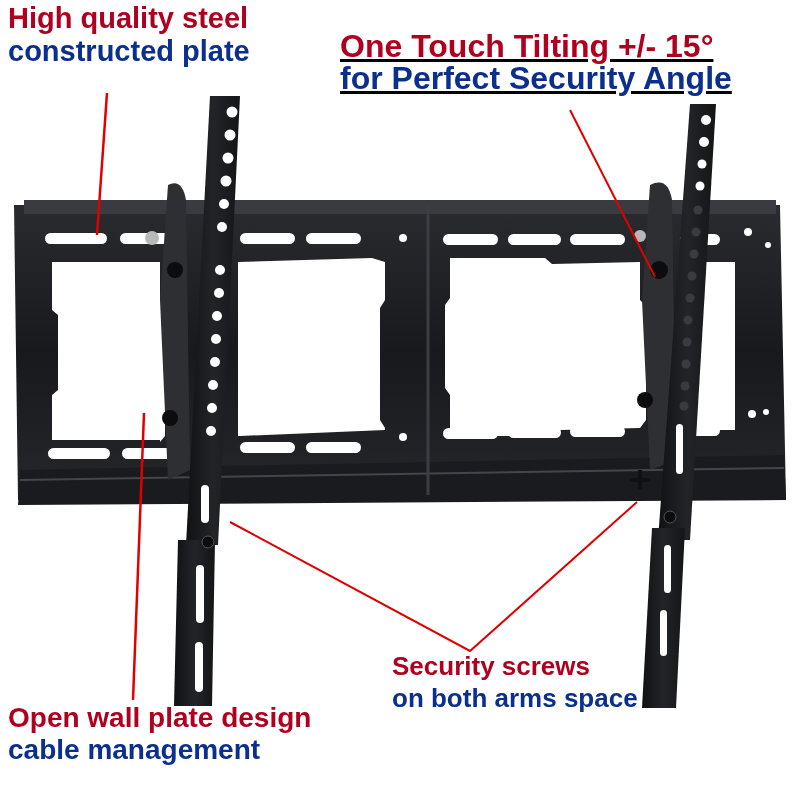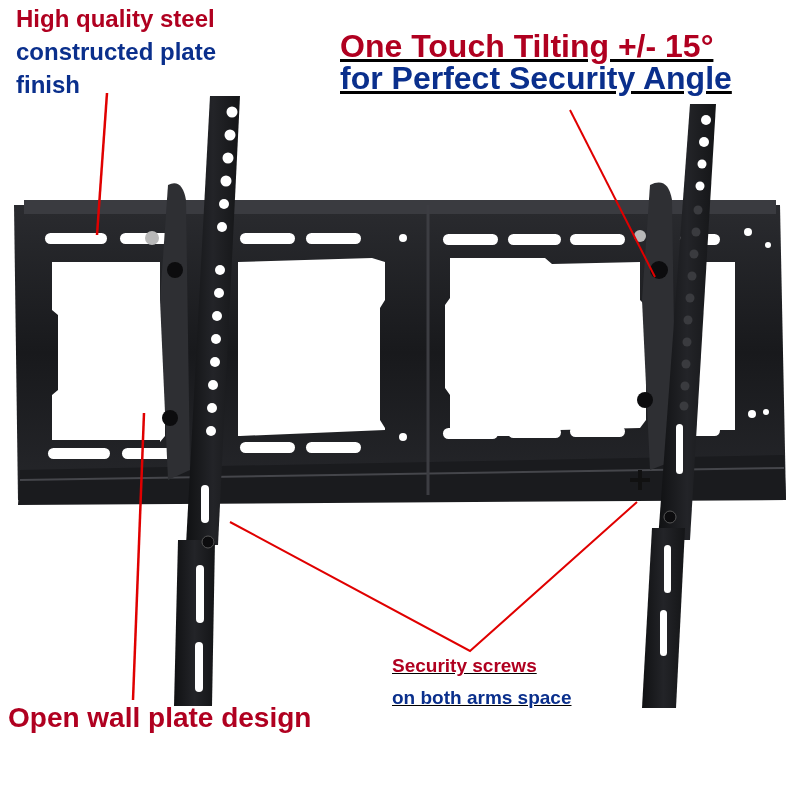--- a/index.html
+++ b/index.html
@@ -8,24 +8,24 @@
       background: #ffffff;
       font-family: "Liberation Sans", "DejaVu Sans", sans-serif;
     }
     .caption {
       position: absolute; font-weight: bold; line-height: 1.08;
       letter-spacing: 0px; white-space: nowrap; z-index: 5;
     }
     .caption .line { display: block; }
     .red { color: #b00020; }
     .blue { color: #0a2f8c; }
-    #cap-steel { left: 16px; top: 2px; font-size: 24px; line-height: 33px; }
+    #cap-steel { left: 8px; top: 2px; font-size: 29px; line-height: 33px; }
     #cap-tilt { left: 340px; top: 30px; font-size: 32px; line-height: 32px; text-decoration: underline; }
     #cap-open { left: 8px; top: 702px; font-size: 28px; line-height: 32px; }
-    #cap-security { left: 392px; top: 650px; font-size: 19px; line-height: 32px; text-decoration: underline; }
+    #cap-security { left: 392px; top: 650px; font-size: 26px; line-height: 32px; }
     svg.mount { position: absolute; left: 0; top: 0; z-index: 2; }
     svg.leaders { position: absolute; left: 0; top: 0; z-index: 6; pointer-events: none; }
   </style>
 </head>
 <body>
 
 <svg class="mount" width="800" height="800" viewBox="0 0 800 800">
   <defs>
     <linearGradient id="plateGrad" x1="0" y1="0" x2="0" y2="1">
       <stop offset="0" stop-color="#2a2b2f"></stop>
@@ -157,28 +157,28 @@
 <svg class="leaders" width="800" height="800" viewBox="0 0 800 800">
   <line x1="107" y1="93" x2="97" y2="235" stroke="#e00000" stroke-width="2.5"></line>
   <line x1="570" y1="110" x2="655" y2="277" stroke="#e00000" stroke-width="2"></line>
   <line x1="144" y1="413" x2="133" y2="700" stroke="#e00000" stroke-width="2.5"></line>
   <polyline points="230,522 470,651 637,502" fill="none" stroke="#e00000" stroke-width="2"></polyline>
 </svg>
 
 <div class="caption" id="cap-steel">
   <span class="line red">High quality steel</span>
   <span class="line blue">constructed plate</span>
-  <span class="line blue">finish</span>
 </div>
 
 <div class="caption" id="cap-tilt">
   <span class="line red">One Touch Tilting +/- 15°</span>
   <span class="line blue">for Perfect Security Angle</span>
 </div>
 
 <div class="caption" id="cap-open">
   <span class="line red">Open wall plate design</span>
+  <span class="line blue">cable management</span>
 </div>
 
 <div class="caption" id="cap-security">
   <span class="line red">Security screws</span>
   <span class="line blue">on both arms space</span>
 </div>
 
 </body></html>

